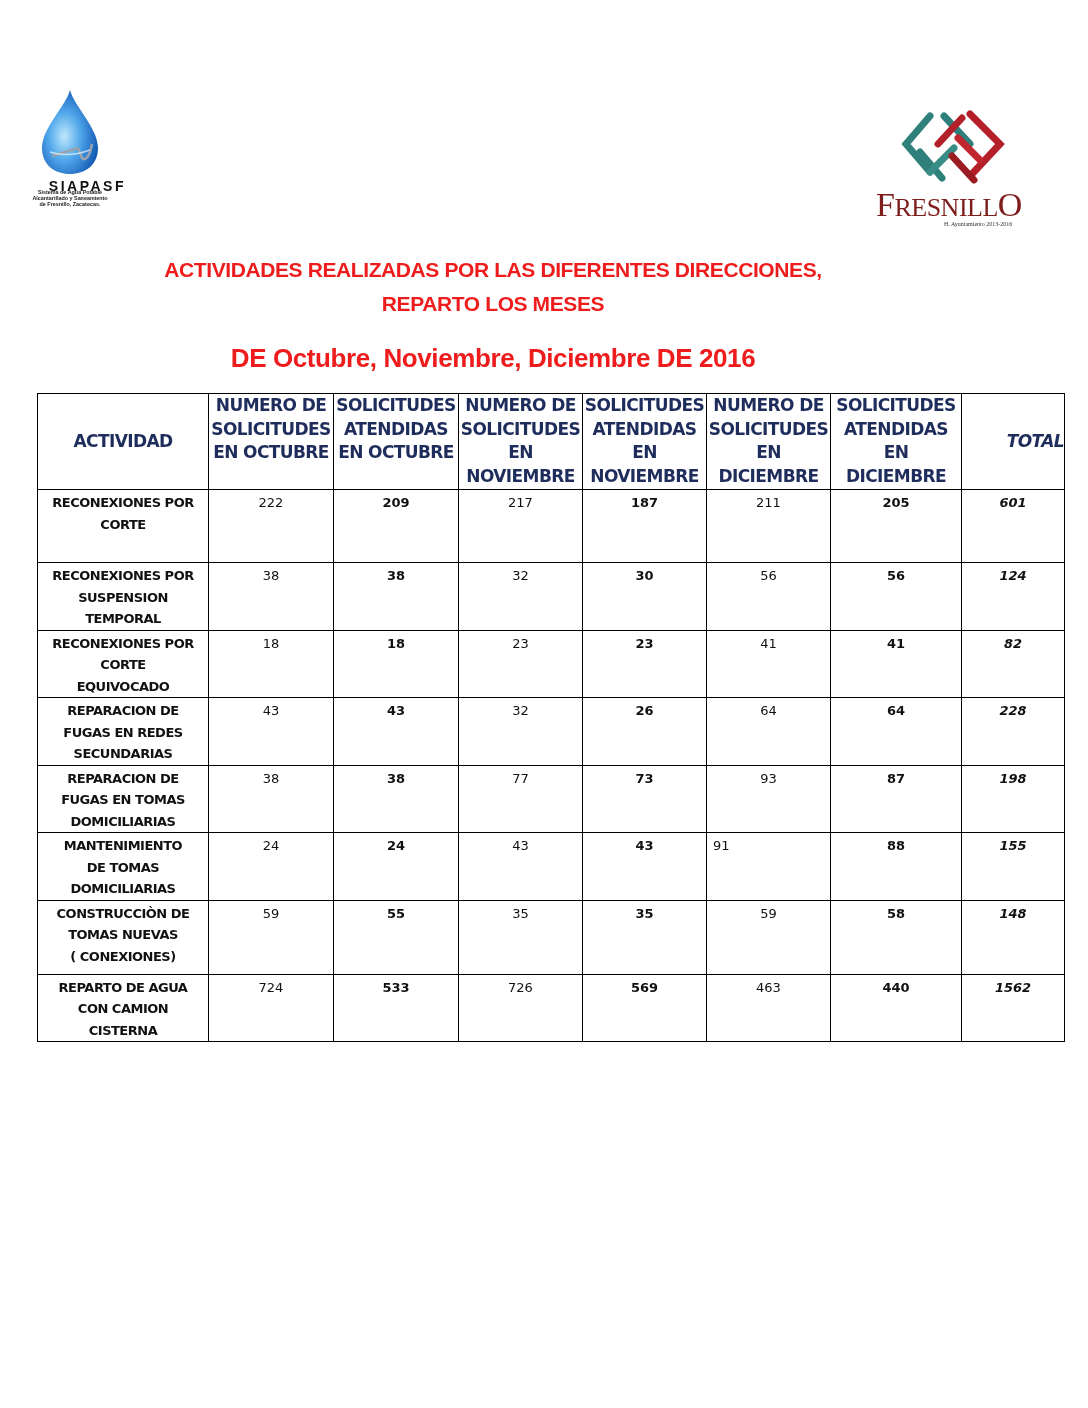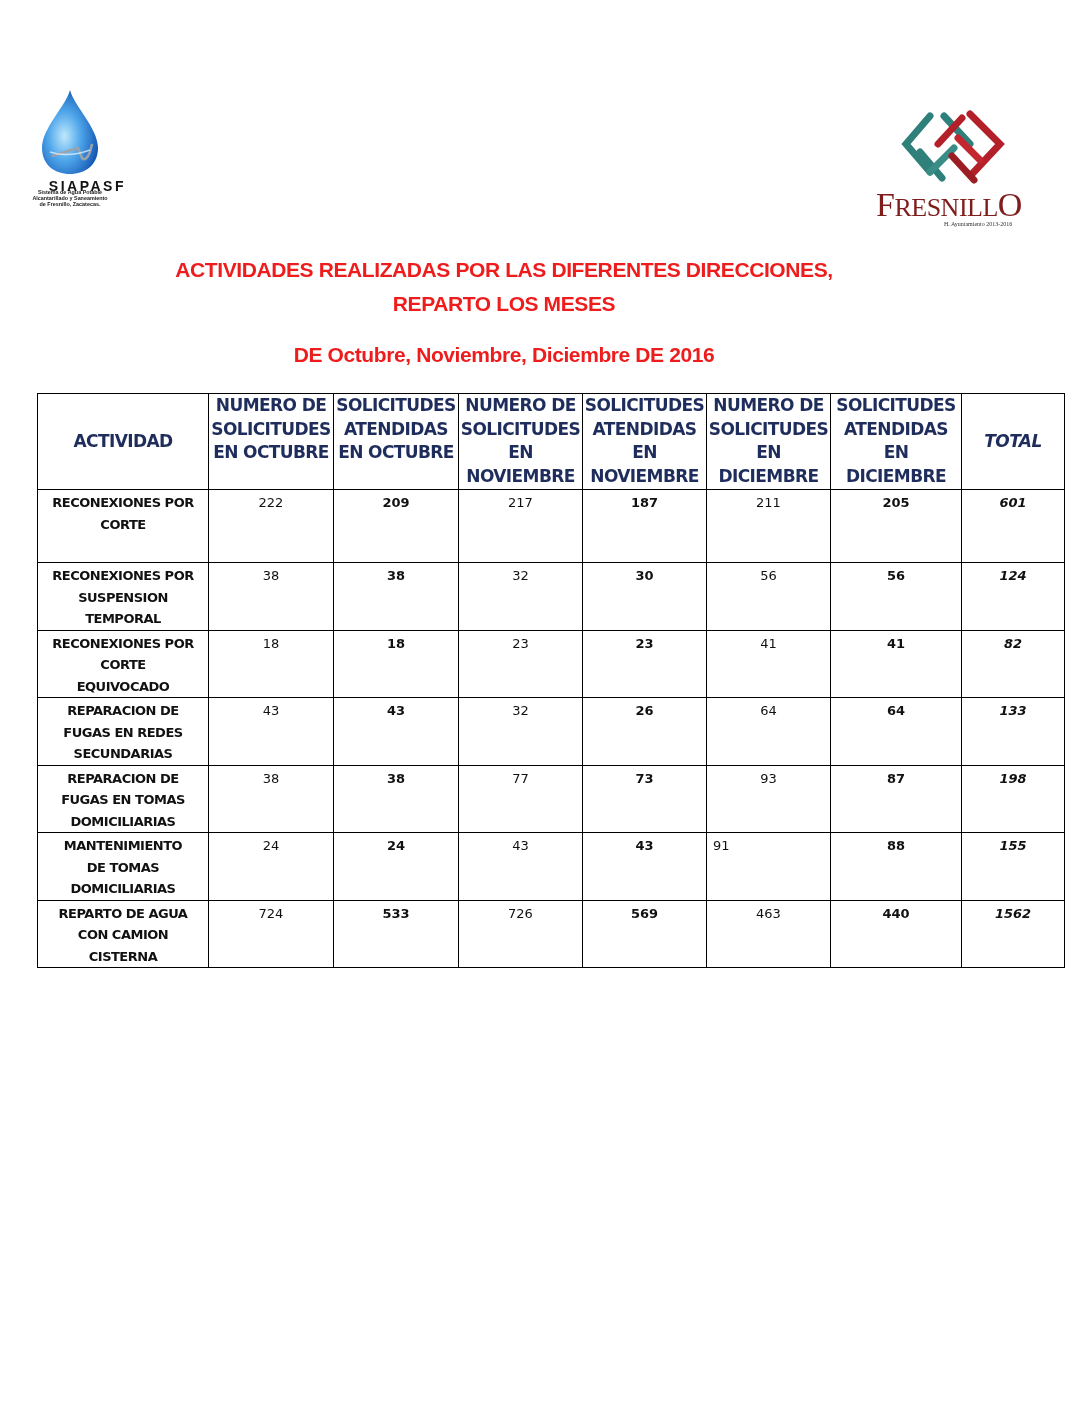--- a/index.html
+++ b/index.html
@@ -12,31 +12,31 @@
   .logo-left .sub { position: absolute; left: 0; top: 101px; width: 112px; text-align: center; font-size: 5.4px; font-weight: bold; line-height: 6px; color: #222; }
   .logo-left .sub div { white-space: nowrap; }
 
   .logo-right { position: absolute; left: 870px; top: 108px; width: 168px; height: 122px; }
   .logo-right .emblem { position: absolute; left: 30px; top: 0; width: 108px; height: 82px; }
   .logo-right .wordmark { position: absolute; left: 6px; top: 78px; font-family: "Liberation Serif", serif; font-size: 34px; color: #7f1d1d; letter-spacing: -0.5px; line-height: 38px; }
   .logo-right .wordmark .small { font-size: 26px; }
   .logo-right .tagline { position: absolute; left: 74px; top: 113px; font-family: "Liberation Serif", serif; font-size: 6px; color: #333; white-space: nowrap; }
 
   
-  .title { position: absolute; left: 12px; width: 984px; text-align: center; color: #ee1c1c; font-weight: bold; font-family: "Liberation Sans", sans-serif; }
+  .title { position: absolute; left: 1px; width: 984px; text-align: center; color: #ee1c1c; font-weight: bold; font-family: "Liberation Sans", sans-serif; }
   .t1 { top: 258px; font-size: 21px; letter-spacing: -0.4px; }
   .t2 { top: 292px; font-size: 21px; letter-spacing: -0.4px; }
-  .t3 { top: 343px; font-size: 21px; letter-spacing: -0.4px; }
+  .t3 { top: 343px; font-size: 26px; letter-spacing: -0.4px; }
 
   
   table.report { position: absolute; left: 37px; top: 393px; width: 1027px; border-collapse: collapse; table-layout: fixed; }
   table.report td, table.report th { border: 1.5px solid #000; padding: 0; vertical-align: top; text-align: center; font-family: "DejaVu Sans", sans-serif; }
   table.report thead th { color: #1f2d5c; font-weight: bold; font-size: 17px; line-height: 23.5px; height: 95px; vertical-align: middle; letter-spacing: -0.6px; }
   table.report thead th.top { vertical-align: top; }
-  table.report thead th.total-h { font-style: italic; }
+  table.report thead th.total-h { font-style: italic; text-align: right; }
   table.report thead th .hl { display: block; white-space: nowrap; }
   table.report tbody td { font-size: 13px; color: #111; line-height: 21.5px; padding-top: 2px; }
   table.report tbody td.act { font-weight: bold; letter-spacing: -0.5px; }
   table.report tbody td.act .hl { display: block; white-space: nowrap; }
   table.report tbody td.num { font-weight: normal; }
   table.report tbody td.num.b { font-weight: bold; }
   table.report tbody td.num.left { text-align: left; padding-left: 6px; font-weight: normal; }
   table.report tbody td.tot { font-weight: bold; font-style: italic; }
 </style>
 </head>
@@ -186,21 +186,21 @@
           <span class="hl">REPARACION DE</span>
           <span class="hl">FUGAS EN REDES</span>
           <span class="hl">SECUNDARIAS</span>
         </td>
         <td class="num">43</td>
         <td class="num b">43</td>
         <td class="num">32</td>
         <td class="num b">26</td>
         <td class="num">64</td>
         <td class="num b">64</td>
-        <td class="tot">133</td>
+        <td class="tot">228</td>
       </tr>
       <tr style="height: 66px;">
         <td class="act">
           <span class="hl">REPARACION DE</span>
           <span class="hl">FUGAS EN TOMAS</span>
           <span class="hl">DOMICILIARIAS</span>
         </td>
         <td class="num">38</td>
         <td class="num b">38</td>
         <td class="num">77</td>
@@ -216,20 +216,34 @@
           <span class="hl">DOMICILIARIAS</span>
         </td>
         <td class="num">24</td>
         <td class="num b">24</td>
         <td class="num">43</td>
         <td class="num b">43</td>
         <td class="num left">91</td>
         <td class="num b">88</td>
         <td class="tot">155</td>
       </tr>
+      <tr style="height: 74px;">
+        <td class="act">
+          <span class="hl">CONSTRUCCIÒN DE</span>
+          <span class="hl">TOMAS NUEVAS</span>
+          <span class="hl">( CONEXIONES)</span>
+        </td>
+        <td class="num">59</td>
+        <td class="num b">55</td>
+        <td class="num">35</td>
+        <td class="num b">35</td>
+        <td class="num">59</td>
+        <td class="num b">58</td>
+        <td class="tot">148</td>
+      </tr>
       <tr style="height: 67px;">
         <td class="act">
           <span class="hl">REPARTO DE AGUA</span>
           <span class="hl">CON CAMION</span>
           <span class="hl">CISTERNA</span>
         </td>
         <td class="num">724</td>
         <td class="num b">533</td>
         <td class="num">726</td>
         <td class="num b">569</td>

